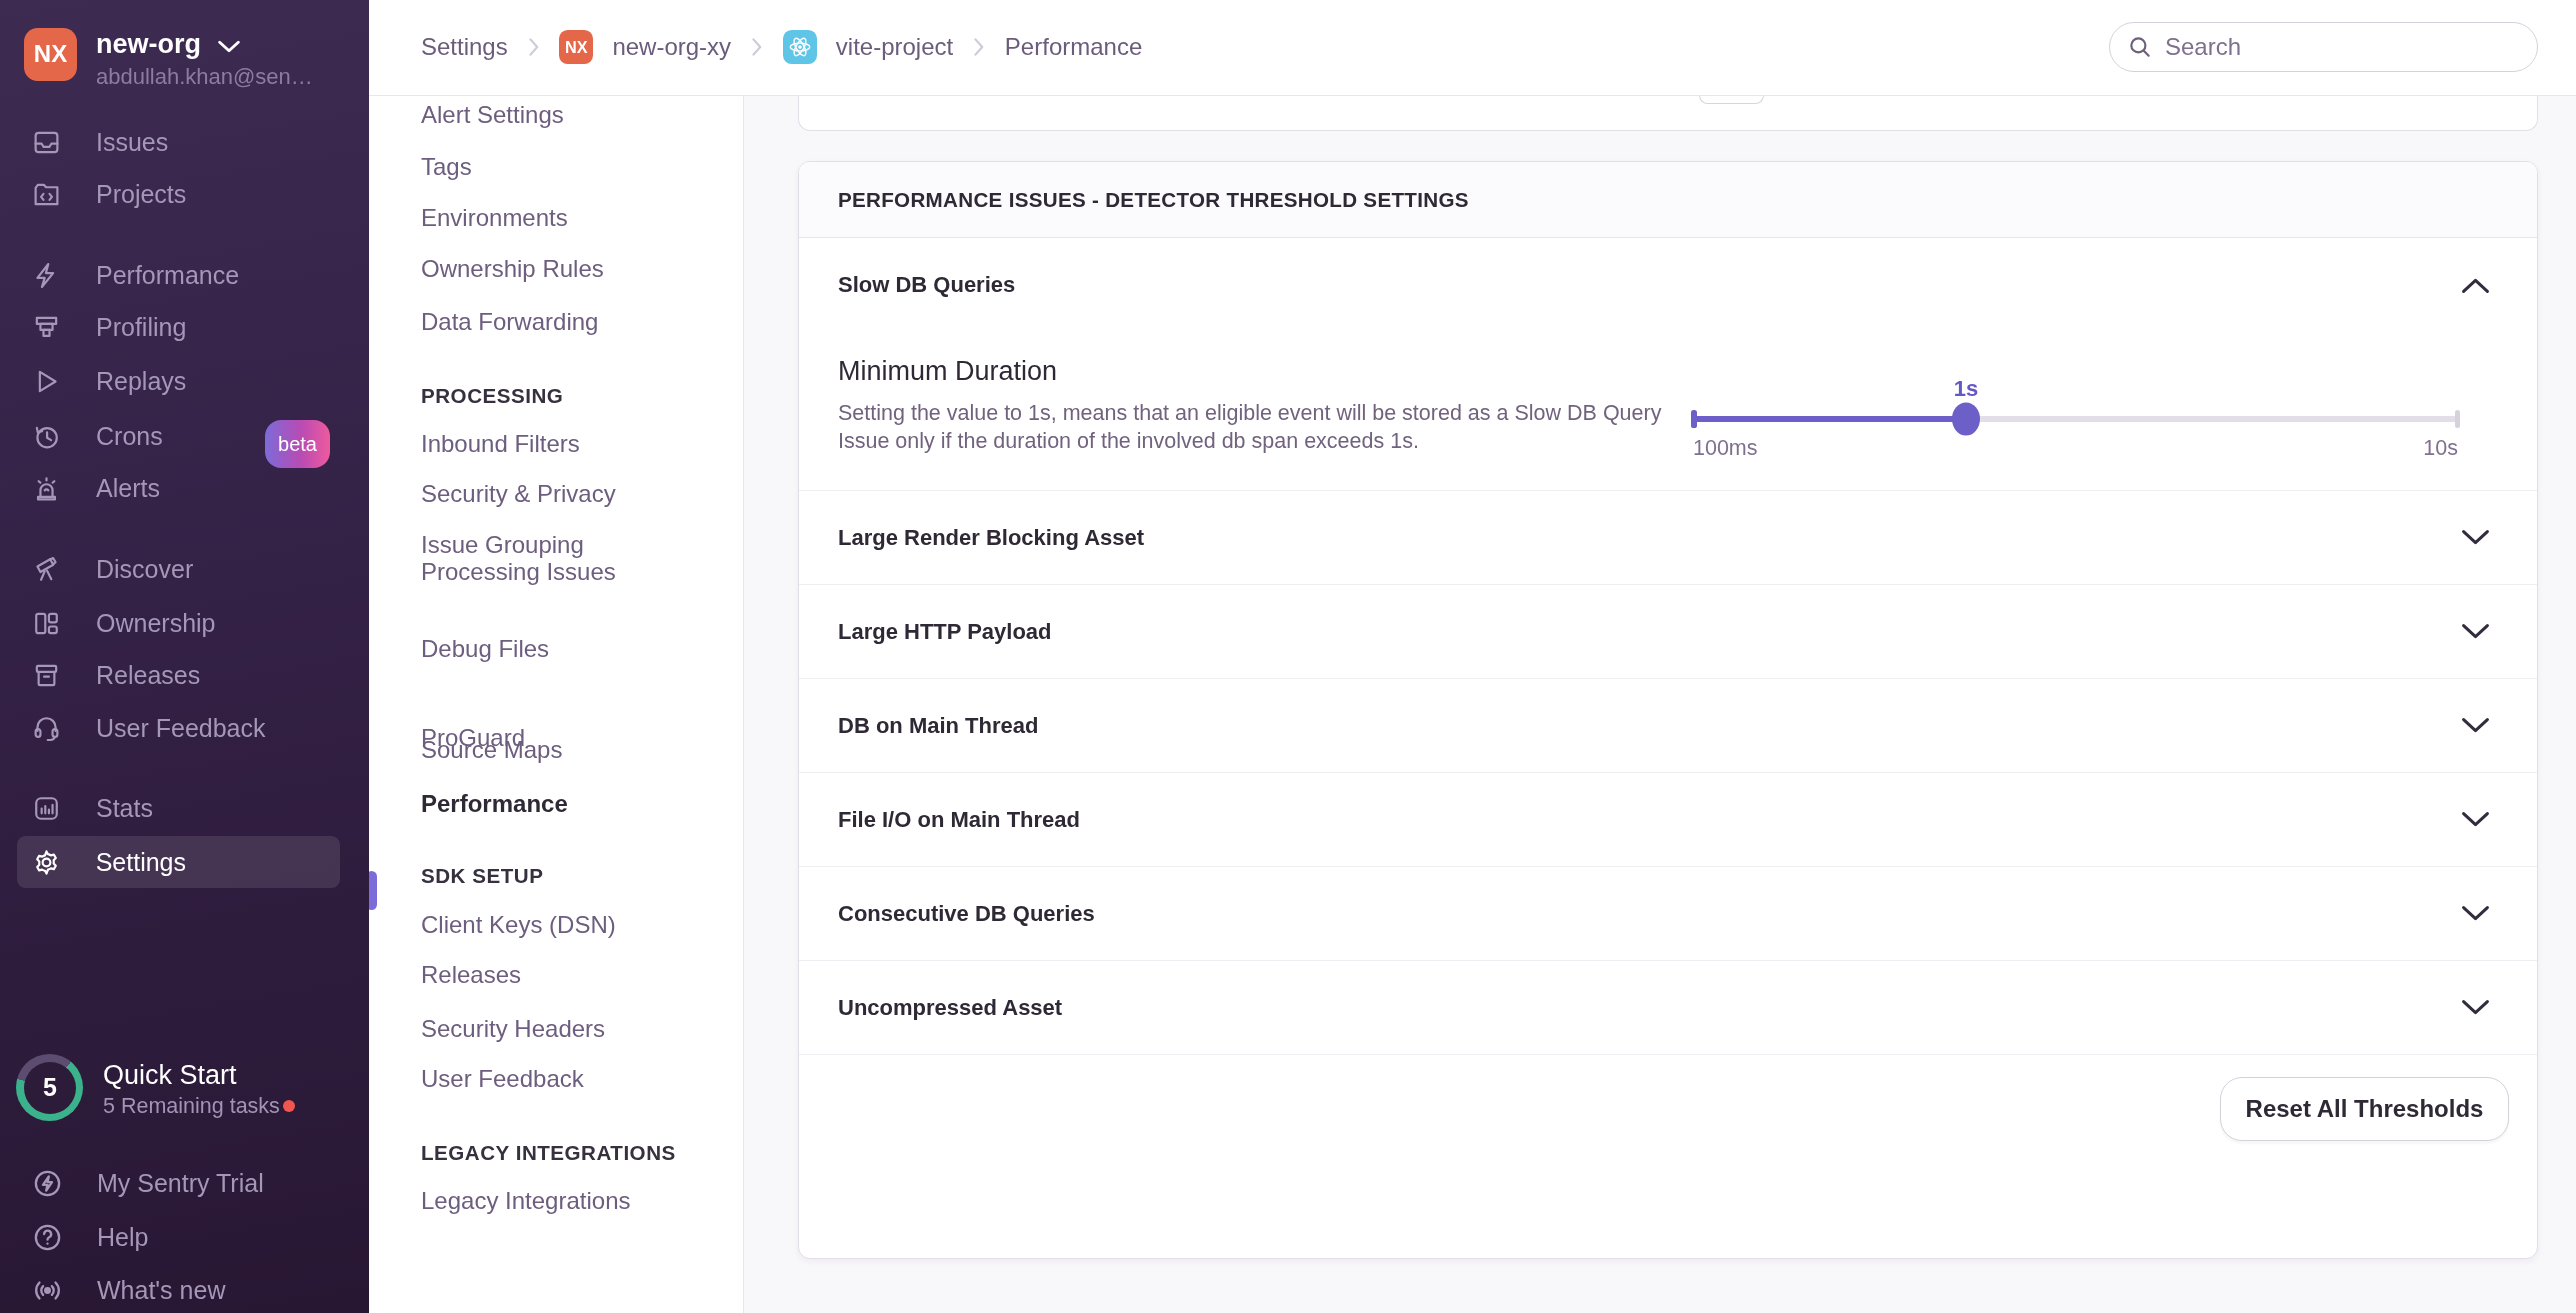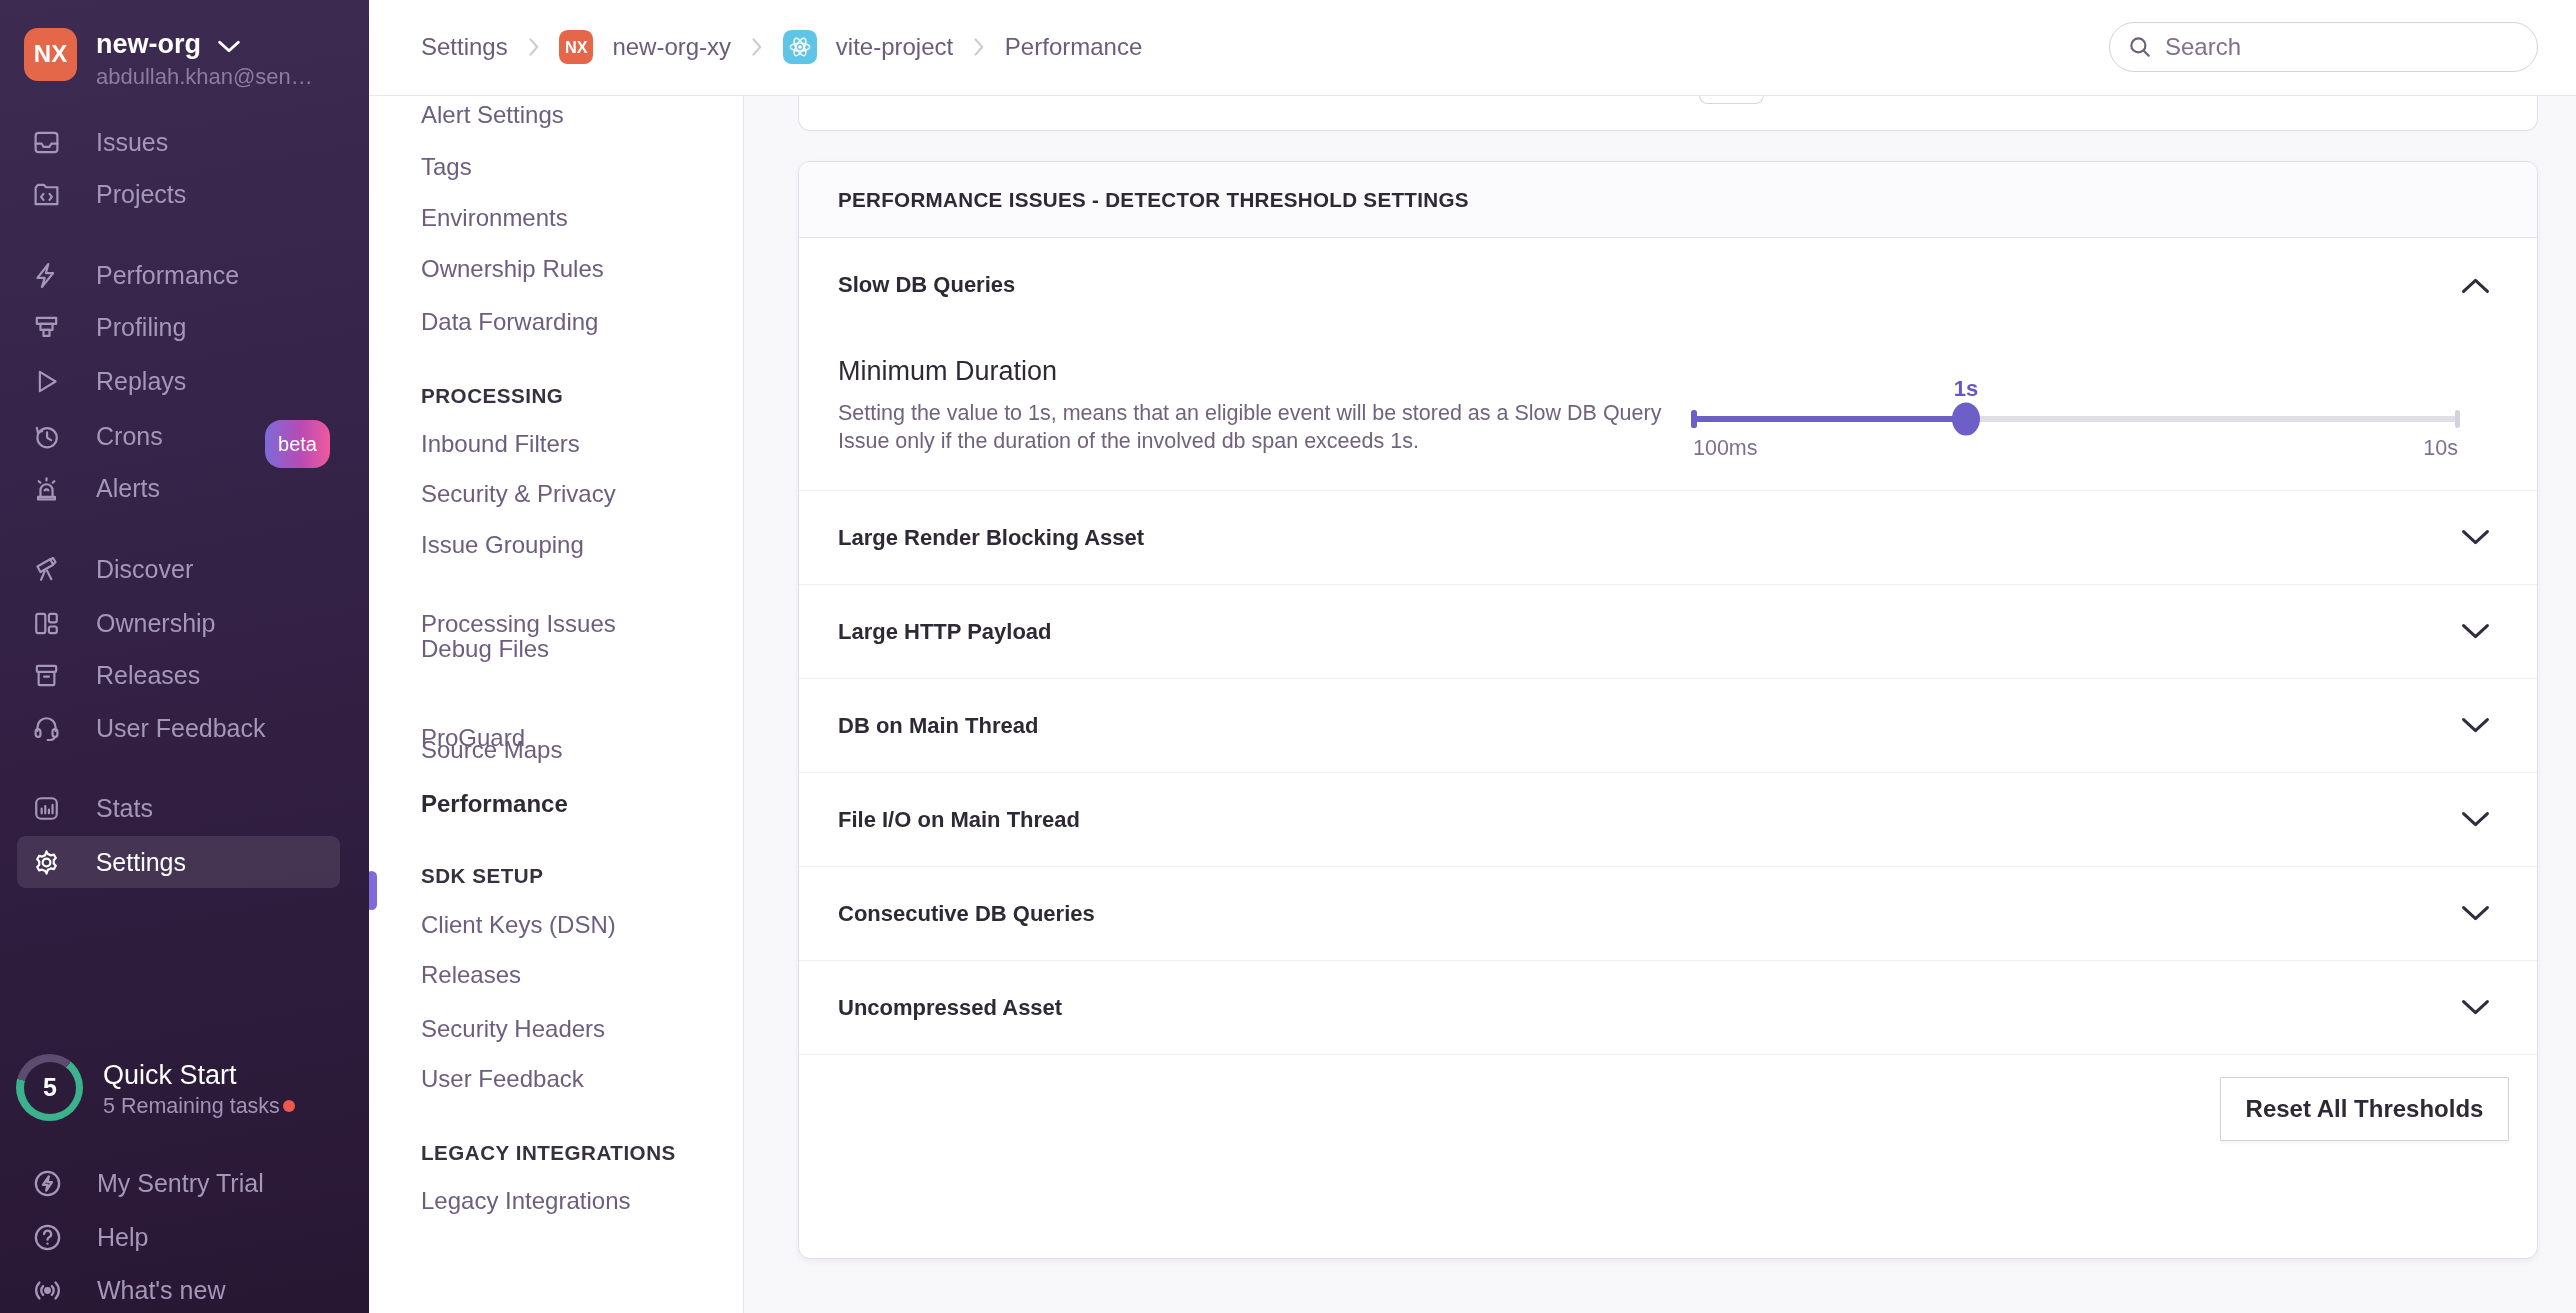--- a/index.html
+++ b/index.html
@@ -100,21 +100,21 @@
   .slider-fill { position:absolute; left:0; top:0; height:6px; width:35.7%; background:#6c5fc7; border-radius:3.4px; }
   .slider-tick-start { position:absolute; left:-1.7px; top:-6px; width:5.2px; height:18px; background:#6c5fc7; border-radius:2.6px; }
   .slider-tick-end { position:absolute; right:-1.7px; top:-6px; width:4.3px; height:18px; background:#d6d1dc; border-radius:2.6px; }
   .slider-handle { position:absolute; left:35.7%; top:50%; transform:translate(-50%,-50%); width:28px;
     height:33px; border-radius:50%; background:#6c5fc7; cursor:grab; }
   .slider-min { position:absolute; left:0; top:57px; font-size:21.5px; color:#80708f; }
   .slider-max { position:absolute; right:0; top:57px; font-size:21.5px; color:#80708f; }
 
   .panel-footer { position:relative; height:108px; border-top:0; display:flex; align-items:center;
     justify-content:flex-end; padding-right:28px; background:#fff; border-radius:0 0 10.3px 10.3px; }
-  .reset-btn { width:289px; height:64px; background:#ffffff; border:1.7px solid #d5d0da; border-radius:1px;
+  .reset-btn { width:289px; height:64px; background:#ffffff; border:1.7px solid #d5d0da; border-radius:22px;
     font-size:24px; font-weight:bold; color:#2f2936; display:flex; align-items:center; justify-content:center;
     cursor:pointer; box-shadow:0 2.6px 1.7px rgba(50,40,70,0.04); font-family:"Liberation Sans","DejaVu Sans",sans-serif; }
 
   svg { display:block; }
 </style>
 </head>
 <body>
 
 <aside class="main-sidebar">
 
@@ -342,21 +342,21 @@
   <div class="snav-item" style="top:19px;">Alert Settings</div>
   <div class="snav-item" style="top:71px;">Tags</div>
   <div class="snav-item" style="top:122px;">Environments</div>
   <div class="snav-item" style="top:173px;">Ownership Rules</div>
   <div class="snav-item" style="top:226px;">Data Forwarding</div>
 
   <div class="snav-header" style="top:300px;">PROCESSING</div>
   <div class="snav-item" style="top:348px;">Inbound Filters</div>
   <div class="snav-item" style="top:398px;">Security &amp; Privacy</div>
   <div class="snav-item" style="top:449px;">Issue Grouping</div>
-  <div class="snav-item" style="top:528px;">Processing Issues</div>
+  <div class="snav-item" style="top:476px;">Processing Issues</div>
   <div class="snav-item" style="top:553px;">Debug Files</div>
   <div class="snav-item" style="top:604px;margin-top:38px;">ProGuard</div>
   <div class="snav-item" style="top:654px;">Source Maps</div>
   <div class="snav-item active" style="top:708px;">Performance</div>
 
   <div class="snav-header" style="top:780px;">SDK SETUP</div>
   <div class="snav-item" style="top:829px;">Client Keys (DSN)</div>
   <div class="snav-item" style="top:879px;">Releases</div>
   <div class="snav-item" style="top:933px;">Security Headers</div>
   <div class="snav-item" style="top:983px;">User Feedback</div>

